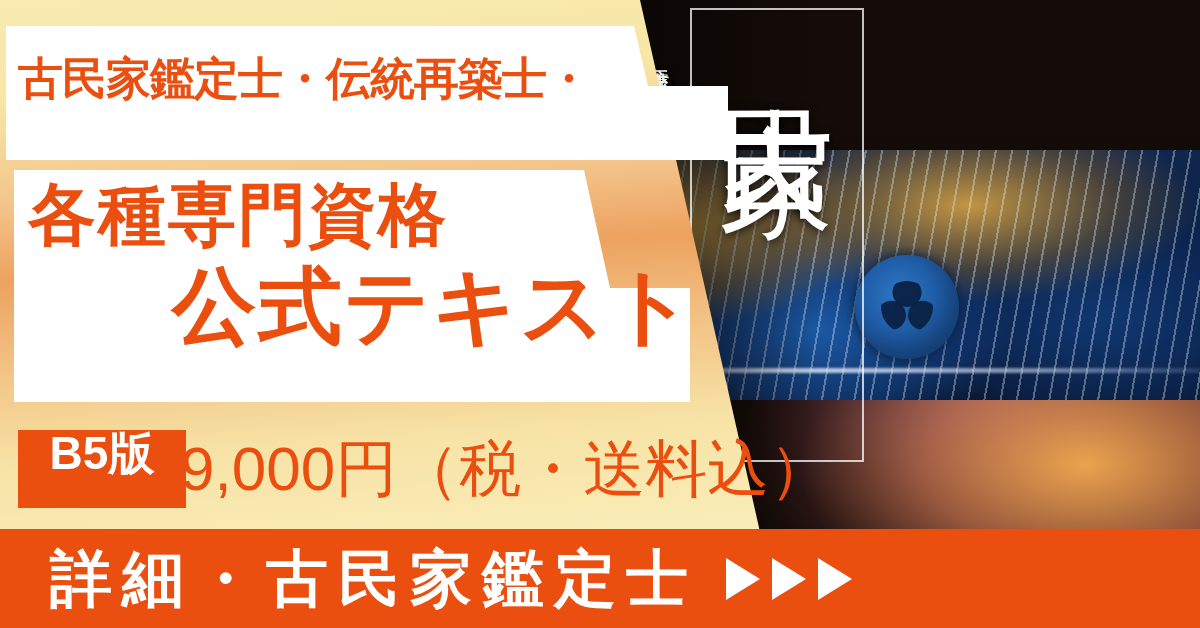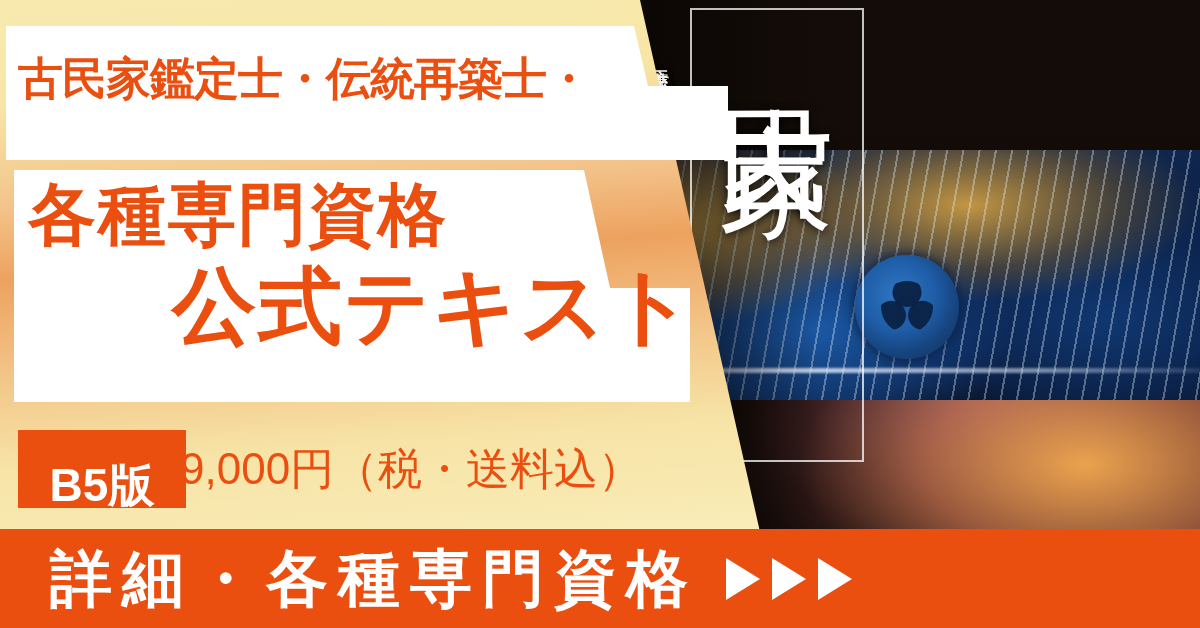--- a/index.html
+++ b/index.html
@@ -133,28 +133,28 @@
     letter-spacing:2px;white-space:nowrap;
   }
   .title-2{
     position:absolute;left:172px;top:264px;
     color:#ea4f10;font-weight:700;font-size:84px;line-height:1;
     letter-spacing:2px;white-space:nowrap;
   }
 
   .badge{
     position:absolute;left:18px;top:430px;width:168px;height:78px;
-    background:#ea4f10;display:flex;align-items:flex-end;justify-content:center;
+    background:#ea4f10;display:flex;align-items:flex-start;justify-content:center;
   }
   .badge span{
     color:#ffffff;font-weight:700;font-size:46px;letter-spacing:0px;line-height:1;
   }
   .price{
     position:absolute;left:180px;top:433px;
-    color:#ea4f10;font-size:44px;line-height:72px;letter-spacing:0px;white-space:nowrap;text-align:center;
+    color:#ea4f10;font-size:62px;line-height:72px;letter-spacing:0px;white-space:nowrap;text-align:center;
   }
 
   
   .cta{
     position:absolute;left:0;bottom:0;width:1200px;height:99px;
     background:#ea4f10;display:flex;align-items:center;
   }
   .cta-text{
     color:#ffffff;font-weight:700;font-size:62px;letter-spacing:10px;
     margin-left:50px;white-space:nowrap;line-height:1;
@@ -197,21 +197,21 @@
 
   <div class="title-1">各種専門資格</div>
   <div class="title-2">公式テキスト</div>
 
   <div class="badge">
     <span>B5版</span>
   </div>
   <div class="price">9,000円（税・送料込）</div>
 
   <div class="cta">
-    <div class="cta-text">詳細・各種専門資格</div>
+    <div class="cta-text">詳細・古民家鑑定士</div>
     <div class="cta-arrows">
       <i></i>
       <i></i>
       <i></i>
     </div>
   </div>
 
 </div>
 
 </body></html>

